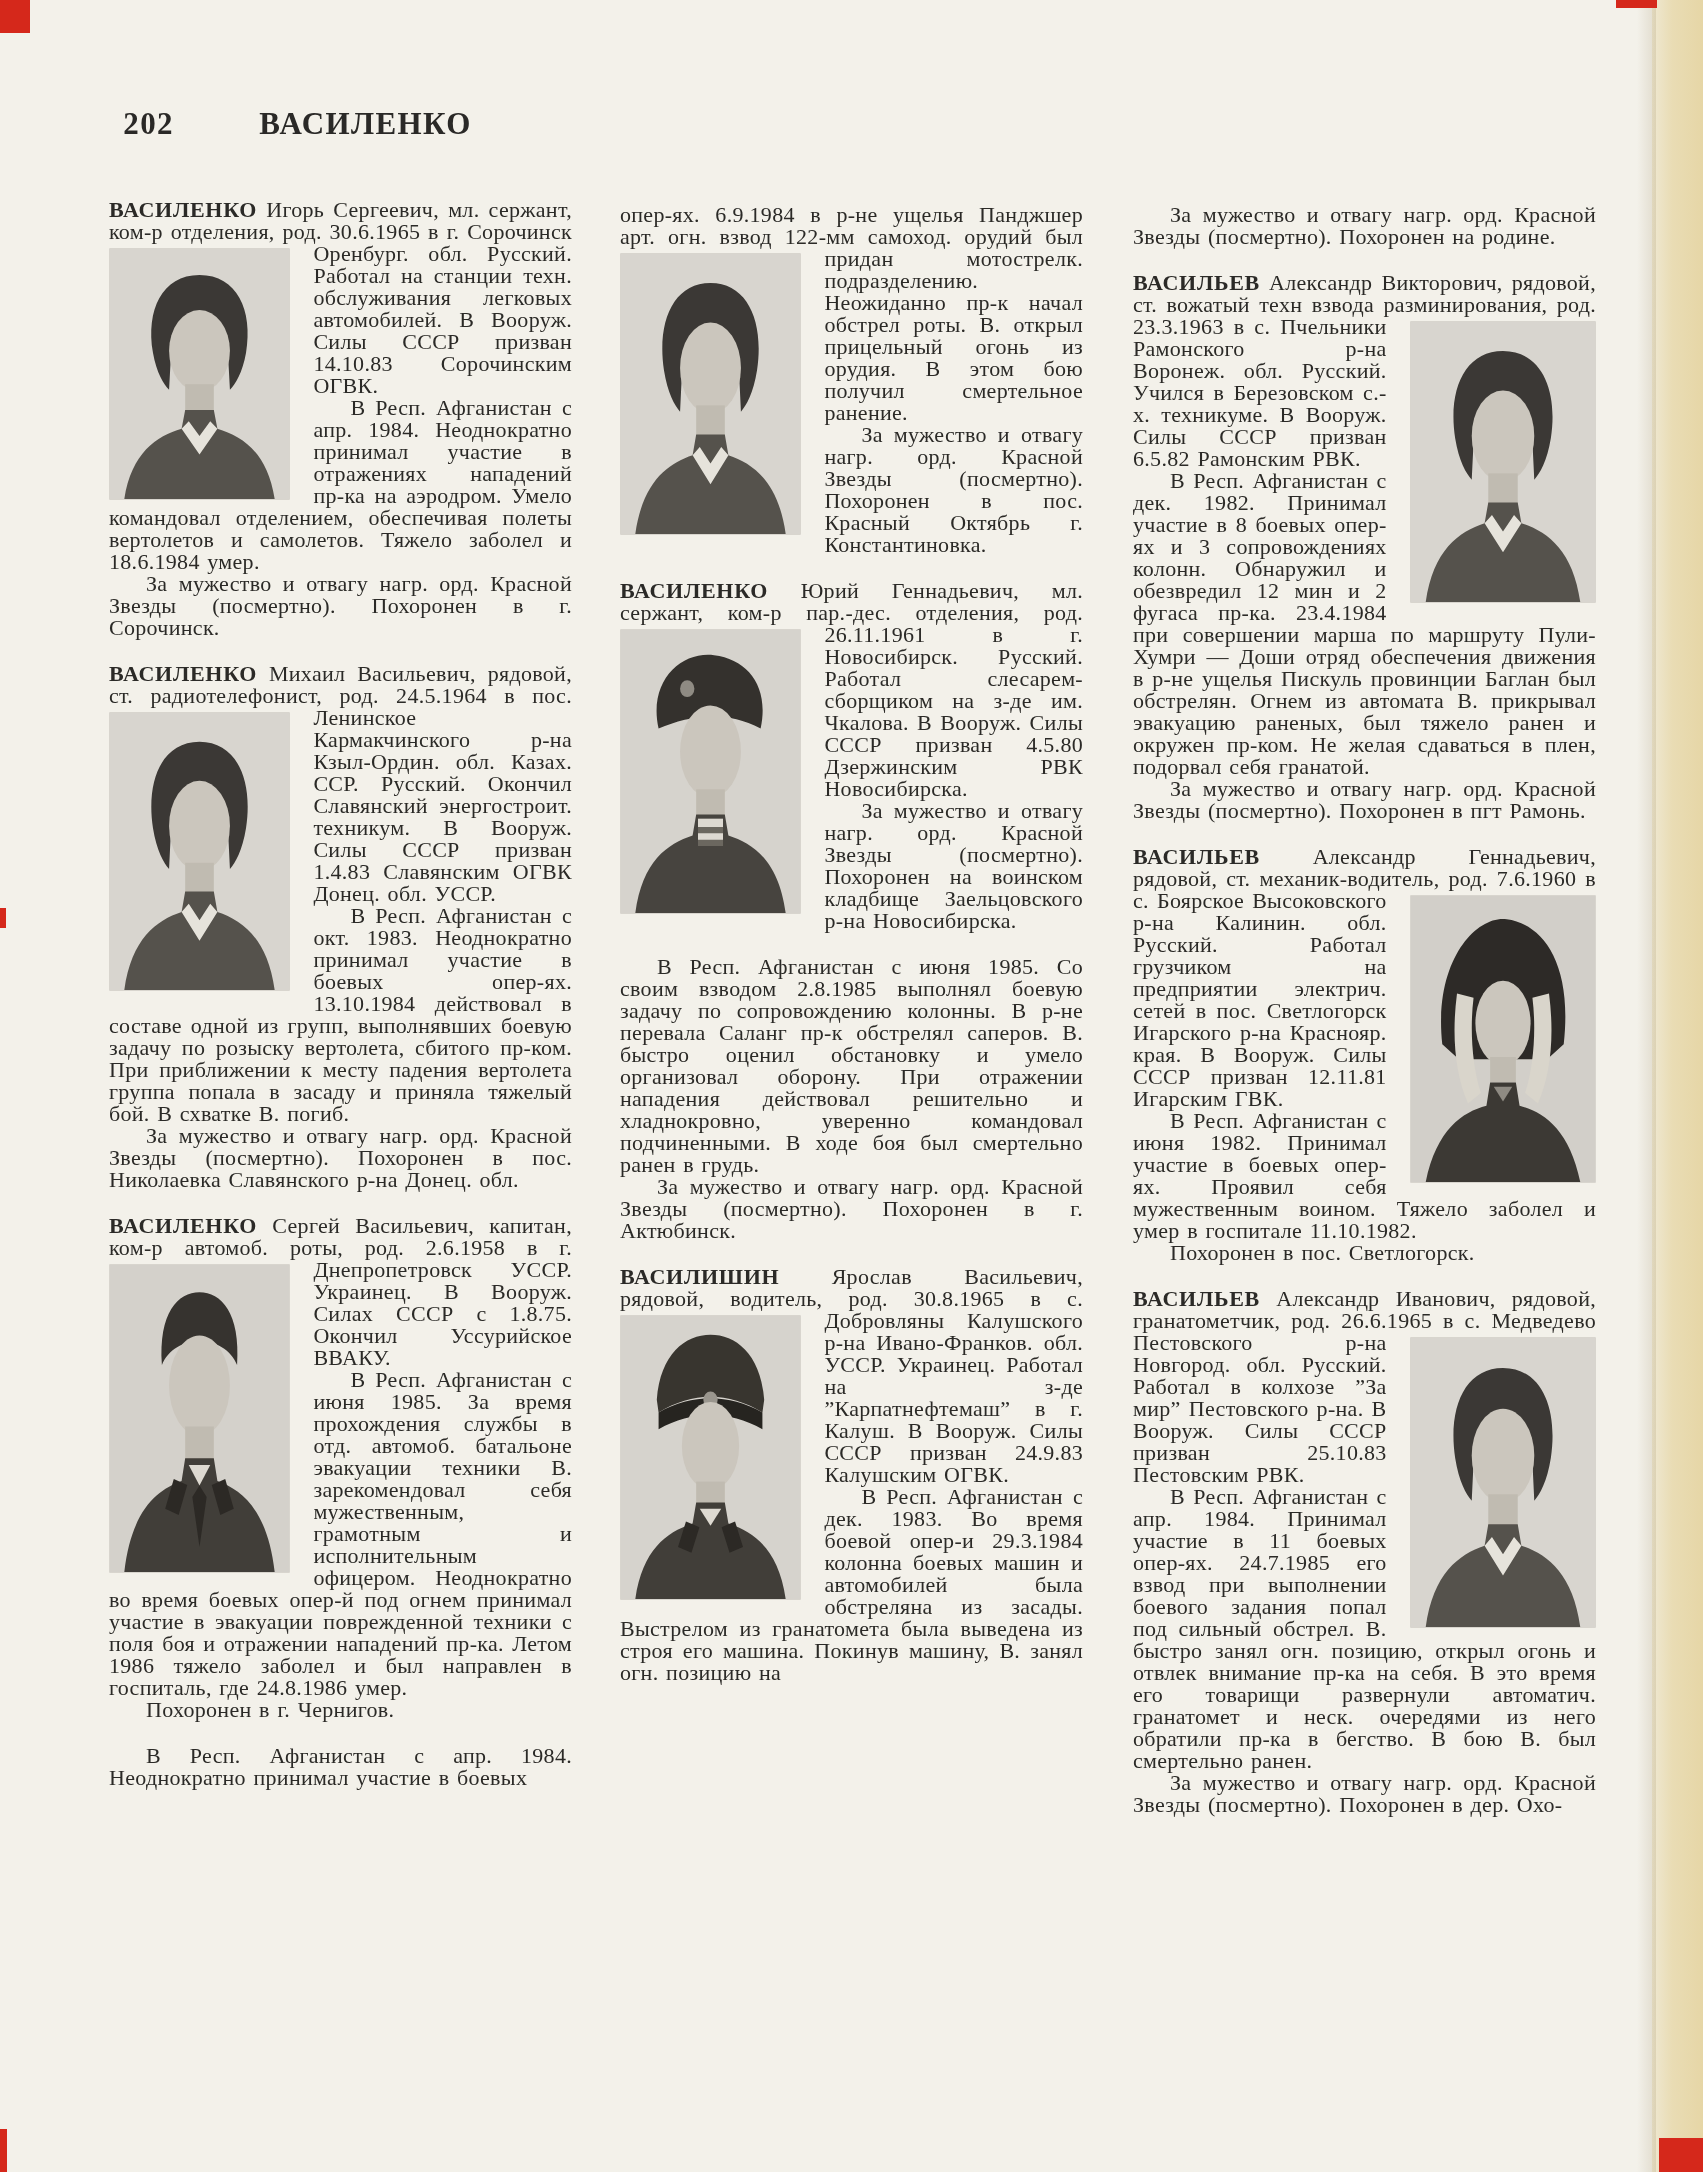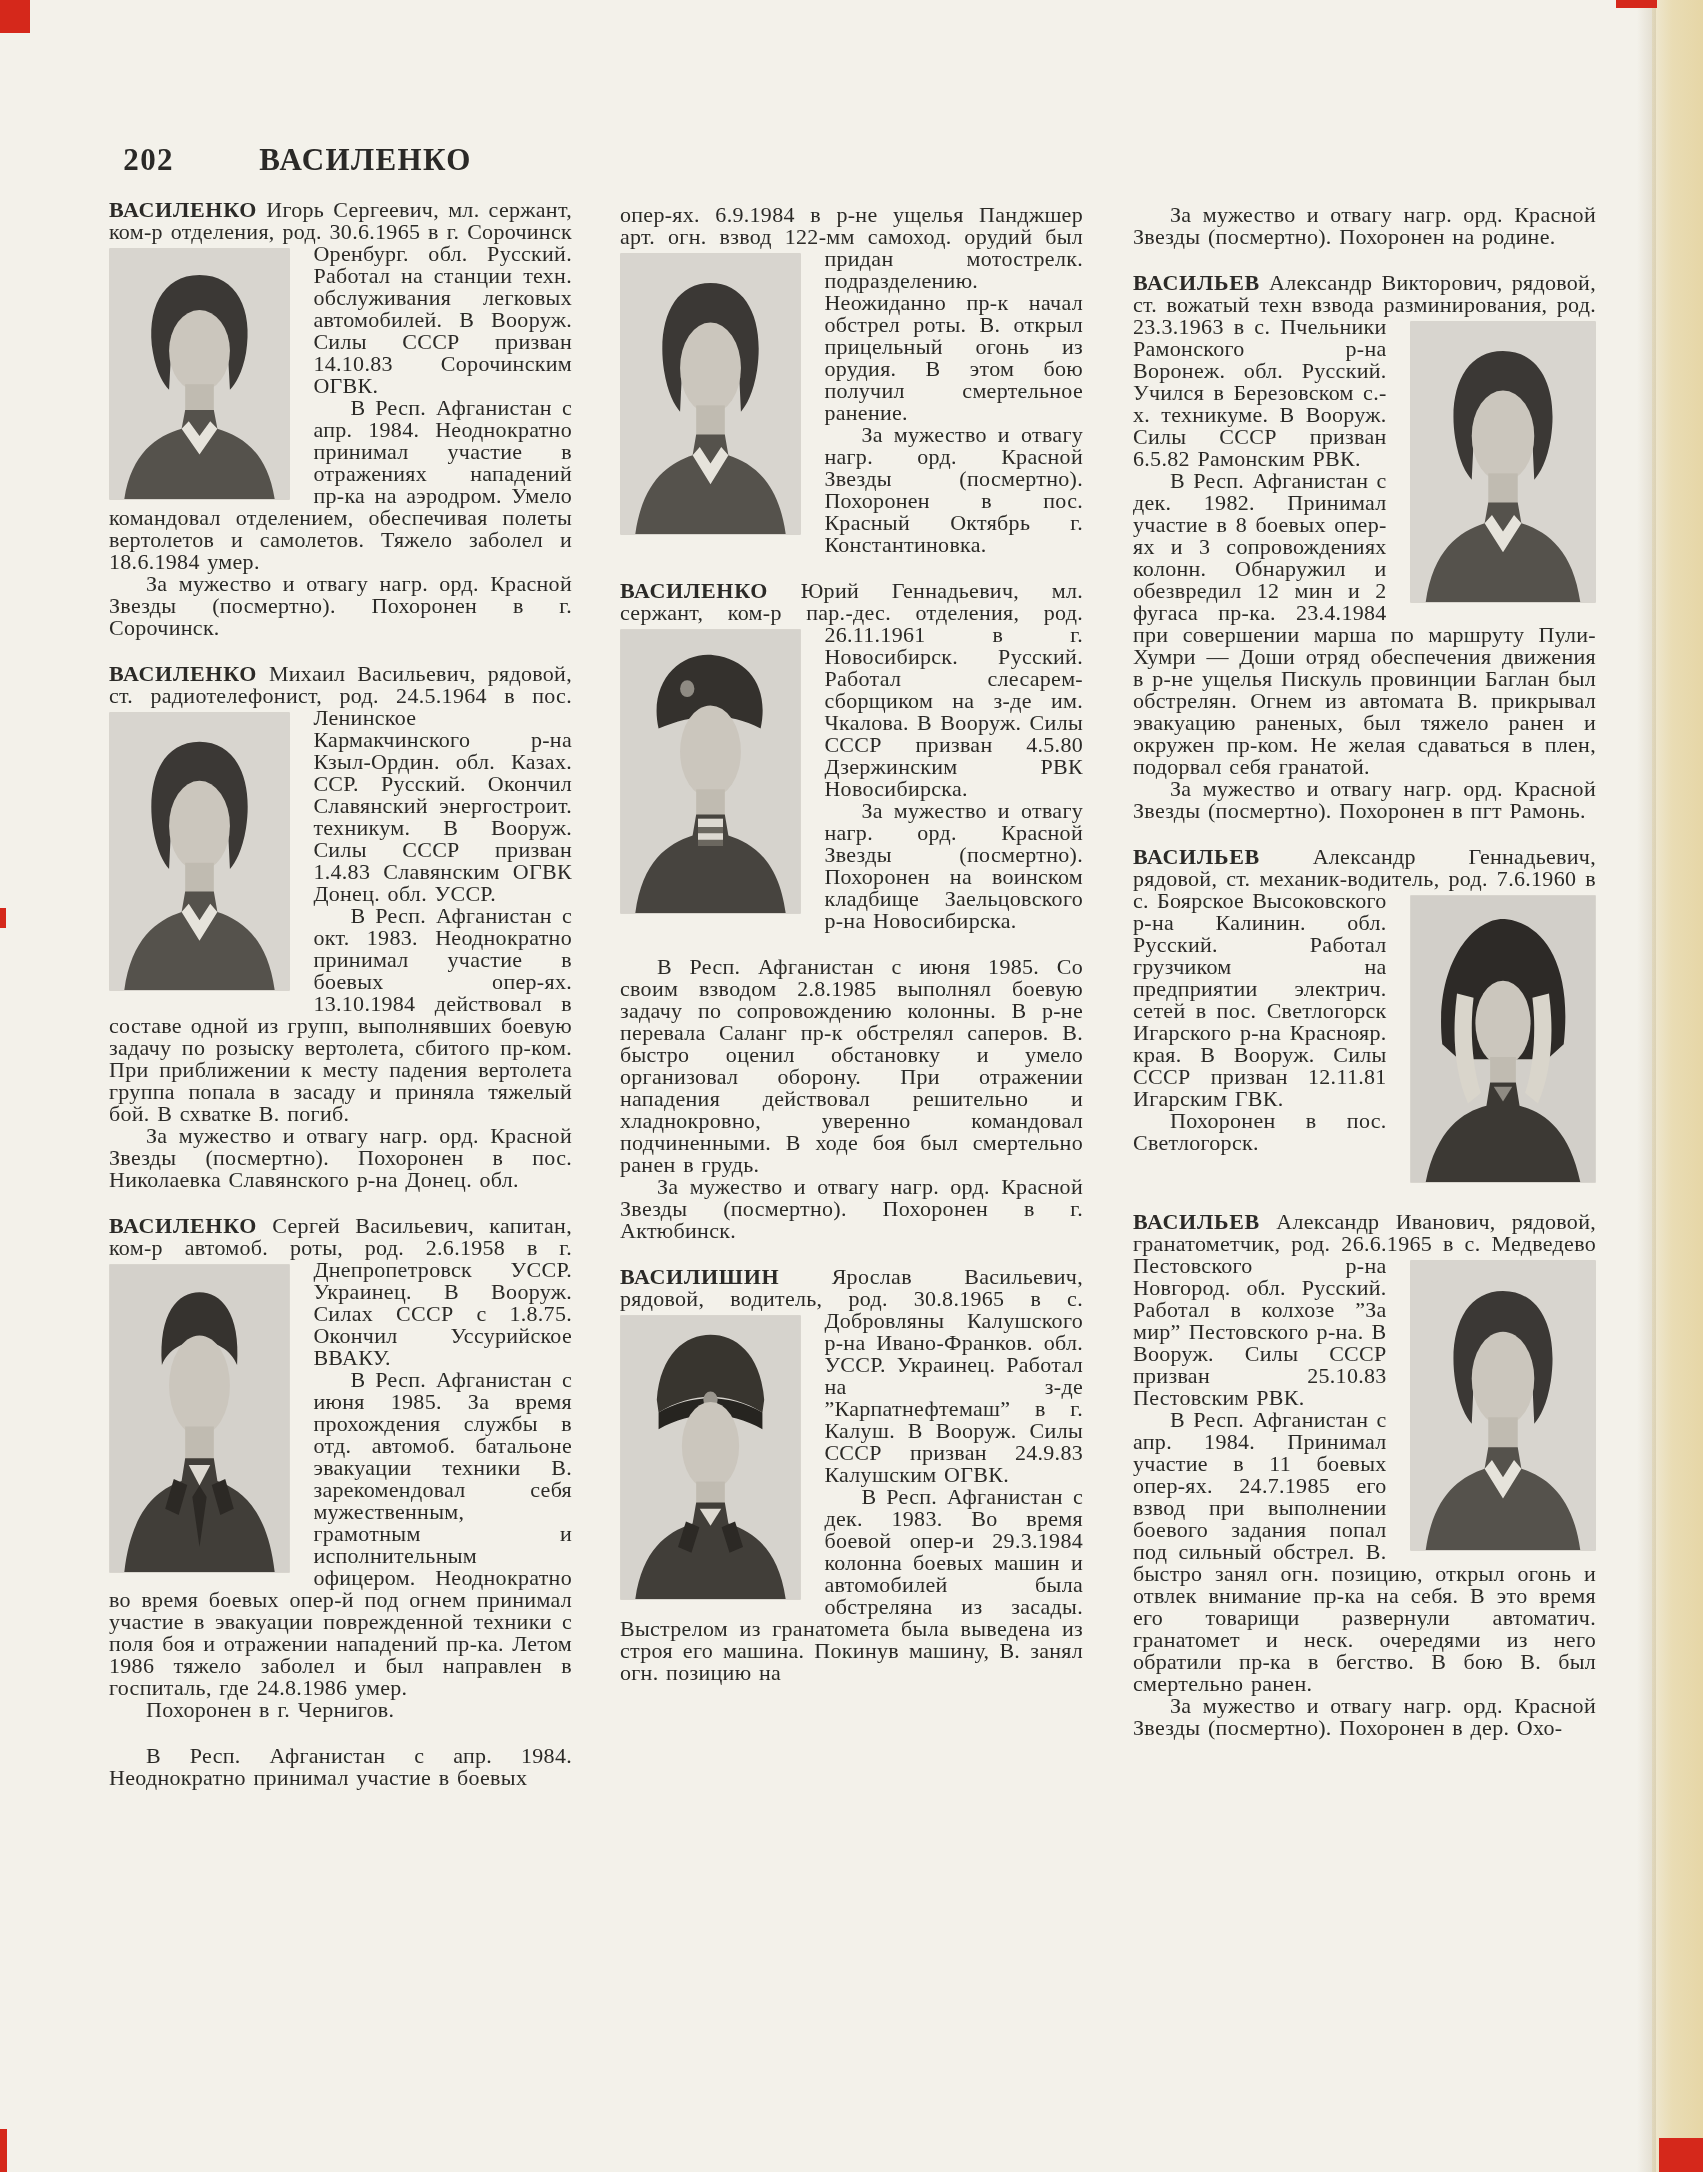--- a/index.html
+++ b/index.html
@@ -21,21 +21,21 @@
   .mark{position:absolute;background:#d5281b;}
   .mark-tl{left:0;top:0;width:30px;height:33px;}
   .mark-tr{right:46px;top:0;width:41px;height:7.9px;}
   .mark-left{left:0;top:908px;width:6.4px;height:20px;}
   .mark-bl{left:0;bottom:0;width:7.1px;height:43px;}
   .mark-br{right:0;bottom:0;width:44px;height:34px;}
 
   
   .runhead{
     position:absolute;left:109px;top:106px;width:463px;height:36px;
-    font-weight:bold;font-size:31px;color:#2a2927;letter-spacing:1.4px;margin-top:36px;
+    font-weight:bold;font-size:31px;color:#2a2927;letter-spacing:1.4px;
   }
   .pagenum{position:absolute;left:14.3px;top:0;}
   .runtitle{display:block;text-align:center;padding-left:50px;}
 
   
   .col{
     position:absolute;width:463px;
     font-size:22px;line-height:22px;color:#2b2a27;
     text-align:justify;letter-spacing:0.3px;word-spacing:1.8px;
   }
@@ -229,20 +229,21 @@
     <p class="ind">За мужество и отвагу нагр. орд. Красной Звезды (посмертно). Похоронен в пгт Рамонь.</p>
   </div>
 
   <div class="entry">
     <p><b class="surname">ВАСИЛЬЕВ</b> <span>Александр Геннадьевич, рядовой, ст. механик-водитель, род.</span>
       <span class="ph right ph-w258 h400">
           <svg viewBox="0 0 100 135" preserveAspectRatio="none">
             <use href="#ph-hat"></use>
           </svg>
         </span><span>7.6.1960 в с. Боярское Высоковского р-на Калинин. обл. Русский. Работал грузчиком на предприятии электрич. сетей в пос. Светлогорск Игарского р-на Краснояр. края. В Вооруж. Силы СССР призван 12.11.81 Игарским ГВК.</span></p>
+    <p class="ind">В Респ. Афганистан с июня 1982. Принимал участие в боевых опер-ях. Проявил себя мужественным воином. Тяжело заболел и умер в госпитале 11.10.1982.</p>
     <p class="ind">Похоронен в пос. Светлогорск.</p>
   </div>
 
   <div class="entry">
     <p><b class="surname">ВАСИЛЬЕВ</b> <span>Александр Иванович, рядовой, гранатометчик, род. 26.6.1965 в с.</span>
       <span class="ph right ph-w258 h404">
           <svg viewBox="0 0 100 135" preserveAspectRatio="none">
             <use href="#ph-civ"></use>
           </svg>
         </span><span>Медведево Пестовского р-на Новгород. обл. Русский. Работал в колхозе ”За мир” Пестовского р-на. В Вооруж. Силы СССР призван 25.10.83 Пестовским РВК.</span></p>

